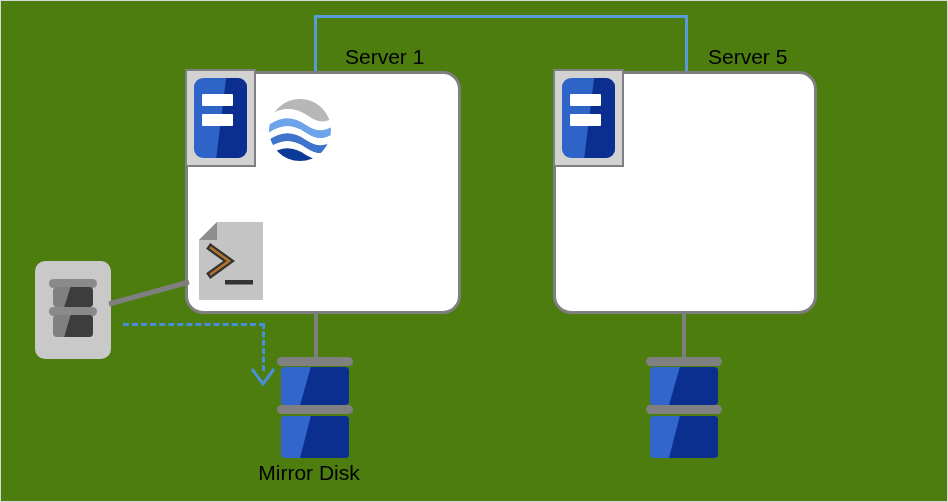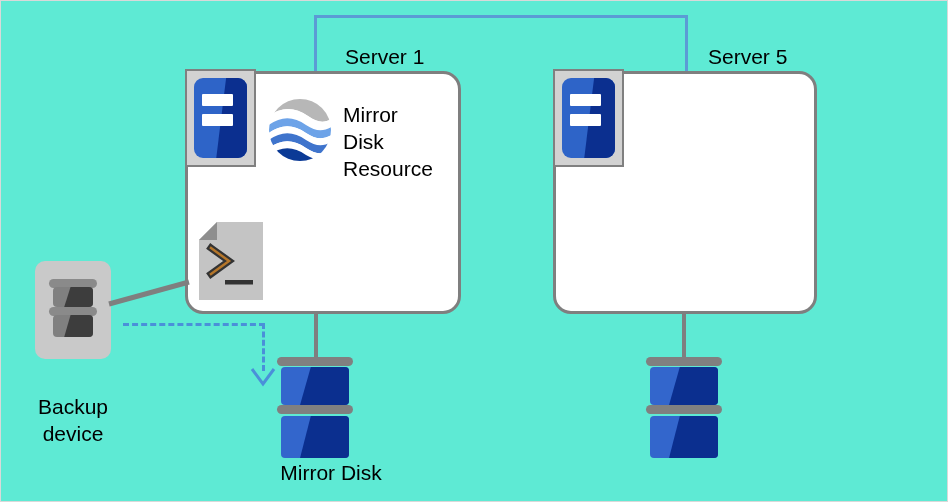--- a/index.html
+++ b/index.html
@@ -7,21 +7,21 @@
     padding: 0;
     background: #ffffff;
   }
   body {
     font-family: "Liberation Sans", sans-serif;
   }
   #canvas {
     position: relative;
     width: 948px;
     height: 502px;
-    background: #5eead4;
+    background: #4d7c0f;
     box-sizing: border-box;
     border: 1px solid #d9d9d9;
     overflow: hidden;
   }
   .abs { position: absolute; }
 
   
   .label {
     color: #000000;
     font-size: 21px;
@@ -166,23 +166,20 @@
         <path d="M-4,22 C 10,8 26,8 40,18 C 52,27 60,24 68,18 L68,26 C 58,33 50,35 38,27 C 24,17 10,18 -4,31 Z" fill="#ffffff"></path>
         <path d="M-4,31 C 10,18 24,17 38,27 C 50,35 58,33 68,26 L68,34 C 58,41 50,43 38,35 C 24,25 10,26 -4,39 Z" fill="#6da3e8"></path>
         <path d="M-4,39 C 10,26 24,25 38,35 C 50,43 58,41 68,34 L68,41 C 58,48 50,50 38,42 C 24,32 10,33 -4,46 Z" fill="#ffffff"></path>
         <path d="M-4,46 C 10,33 24,32 38,42 C 50,50 58,48 68,41 L68,49 C 58,56 50,58 38,50 C 24,40 10,41 -4,54 Z" fill="#3f74cc"></path>
         <path d="M-4,54 C 10,41 24,40 38,50 C 50,58 58,56 68,49 L68,56 C 58,62 50,64 38,57 C 24,47 10,48 -4,61 Z" fill="#ffffff"></path>
         <path d="M-4,61 C 10,48 24,47 38,57 C 50,64 58,62 68,56 L68,70 L-4,70 Z" fill="#0b3a96"></path>
       </g>
     </svg>
   </div>
 
-  <div class="abs label" style="left:342px; top:100px; width:130px;">Mirror
-Disk
-Resource</div>
 
   <div class="abs" style="left:198px; top:221px; width:64px; height:78px;">
     <svg class="script-icon" width="64" height="78" viewBox="0 0 64 78">
       <path d="M18,0 L64,0 L64,78 L0,78 L0,18 Z" fill="#c4c4c4"></path>
       <path d="M18,0 L18,18 L0,18 Z" fill="#8e8e8e"></path>
       <path d="M12,26 L30,39 L12,52" fill="none" stroke="#333333" stroke-width="7" stroke-linecap="square" stroke-linejoin="miter"></path>
       <path d="M12,26 L30,39 L12,52" fill="none" stroke="#b5762a" stroke-width="2.5" stroke-linecap="square" stroke-linejoin="miter"></path>
       <rect x="26" y="58" width="28" height="4.5" fill="#333333"></rect>
     </svg>
   </div>
@@ -206,22 +203,20 @@
       <div class="disk-body" style="top:8px; height:20px;">
           <div class="dshade"></div>
         </div>
       <div class="disk-plate" style="top:28px;"></div>
       <div class="disk-body" style="top:36px; height:22px;">
           <div class="dshade"></div>
         </div>
     </div>
   </div>
 
-  <div class="abs label label-center" style="left:12px; top:392px; width:120px;">Backup
-device</div>
 
   <div class="abs" style="left:106px; top:276px; width:84px; height:30px;">
     <svg class="diag-wire" width="84" height="30" viewBox="0 0 84 30">
       <line x1="2" y1="27" x2="82" y2="5" stroke="#7f7f7f" stroke-width="5"></line>
     </svg>
   </div>
 
   <div class="abs dash-h" style="left:122px; top:322px; width:142px;"></div>
   <div class="abs dash-v" style="left:261px; top:322px; height:48px;"></div>
   <div class="abs" style="left:248px; top:364px; width:28px; height:24px;">
@@ -236,21 +231,21 @@
     <div class="disk-plate" style="top:0px;"></div>
     <div class="disk-body" style="top:10px; height:38px;">
         <div class="dshade"></div>
       </div>
     <div class="disk-plate" style="top:48px;"></div>
     <div class="disk-body" style="top:59px; height:42px;">
         <div class="dshade"></div>
       </div>
   </div>
 
-  <div class="abs label label-center" style="left:260px; top:458px; width:140px;">Mirror Disk</div>
+  <div class="abs label label-center" style="left:238px; top:458px; width:140px;">Mirror Disk</div>
 
   <div class="abs wire-v" style="left:681px; top:312px; height:48px;"></div>
 
   <div class="abs disk-stack" style="left:645px; top:356px; width:76px; height:104px;">
     <div class="disk-plate" style="top:0px;"></div>
     <div class="disk-body" style="top:10px; height:38px;">
         <div class="dshade"></div>
       </div>
     <div class="disk-plate" style="top:48px;"></div>
     <div class="disk-body" style="top:59px; height:42px;">

